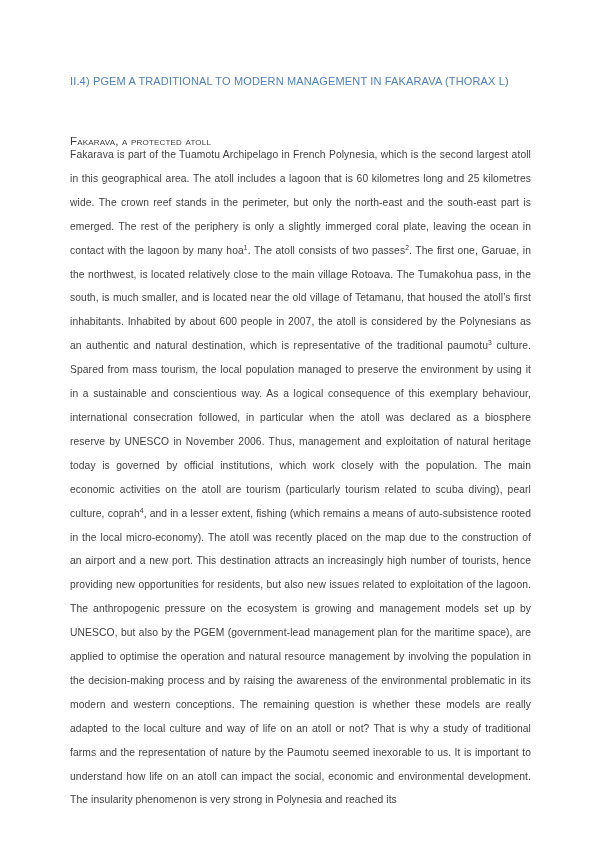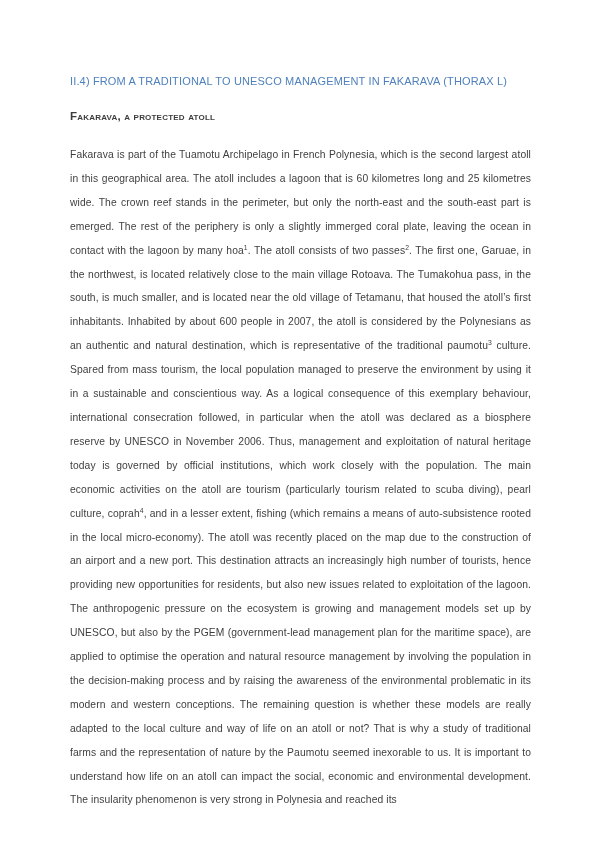--- a/index.html
+++ b/index.html
@@ -23,24 +23,24 @@
     margin: 0;
     font-size: 11px;
     font-weight: 400;
     letter-spacing: 0.15px;
     color: #4f81bd;
     line-height: 14px;
   }
   .subheading {
     position: absolute;
     left: 70px;
-    top: 109px;
+    top: 134px;
     margin: 0;
     font-size: 11.5px;
-    font-weight: 700;
+    font-weight: 400;
     font-variant: small-caps;
     letter-spacing: 0.2px;
     color: #3c3c3c;
     line-height: 14px;
   }
   .bodytext {
     position: absolute;
     left: 70px;
     top: 143px;
     width: 461px;
@@ -55,16 +55,16 @@
   sup {
     font-size: 6.8px;
     line-height: 0;
     vertical-align: super;
   }
 </style>
 </head>
 <body>
 
 <div class="page">
-  <h1 class="heading">II.4) FROM A TRADITIONAL TO UNESCO MANAGEMENT IN FAKARAVA (THORAX L)</h1>
+  <h1 class="heading">II.4) PGEM A TRADITIONAL TO MODERN MANAGEMENT IN FAKARAVA (THORAX L)</h1>
   <h2 class="subheading">Fakarava, a protected atoll</h2>
   <p class="bodytext"><span>Fakarava  is part of the Tuamotu Archipelago in French Polynesia, which is the second largest atoll in this geographical area. The atoll includes a lagoon that is 60 kilometres long and 25 kilometres wide. The crown reef stands in the perimeter, but only the north-east and the south-east part is emerged. The rest of the periphery is only a slightly immerged coral plate, leaving the ocean in contact with the lagoon by many </span><span class="it">hoa</span><sup class="it">1</sup><span>. The atoll consists of two passes</span><sup>2</sup><span>. The first one, Garuae, in the northwest, is located relatively close to the main village Rotoava. The Tumakohua pass, in the south, is much smaller, and is located near the old village of Tetamanu, that housed the atoll’s first inhabitants. Inhabited by about 600 people in 2007, the atoll is considered by the Polynesians as an authentic and natural destination, which is representative of the traditional </span><span class="it">paumotu</span><sup class="it">3</sup><span> culture. Spared from mass tourism, the local population managed to preserve the environment by using it in a sustainable and conscientious way. As a logical consequence of this exemplary behaviour, international consecration followed, in particular when the atoll was declared as a </span><span class="it">biosphere reserve</span><span> by UNESCO in November 2006. Thus, management and exploitation of natural heritage today is governed by official institutions, which work closely with the population. The main economic activities on the atoll are tourism (particularly tourism related to scuba diving), pearl culture, </span><span class="it">coprah</span><sup class="it">4</sup><span>, and in a lesser extent, fishing (which remains a means of auto-subsistence rooted in the local micro-economy). The atoll was recently placed on the map due to the construction of an airport and a new port. This destination attracts an increasingly high number of tourists, hence providing new opportunities for residents, but also new issues related to exploitation of the lagoon. The anthropogenic pressure on the ecosystem is growing and management models set up by UNESCO, but also by the PGEM (government-lead </span><span class="it">management plan for the maritime space</span><span>), are applied to optimise the operation and natural resource management by involving the population in the decision-making process and by raising the awareness of the environmental problematic in its modern and western conceptions. The remaining question is whether these models are really adapted to the local culture and way of life on an atoll or not? That is why a study of traditional farms and the representation of nature by the </span><span class="it">Paumotu</span><span> seemed inexorable to us. It is important to understand how life on an atoll can impact the social, economic and environmental development. The insularity phenomenon is very strong in Polynesia and reached its</span></p>
 </div>
 
 </body></html>

